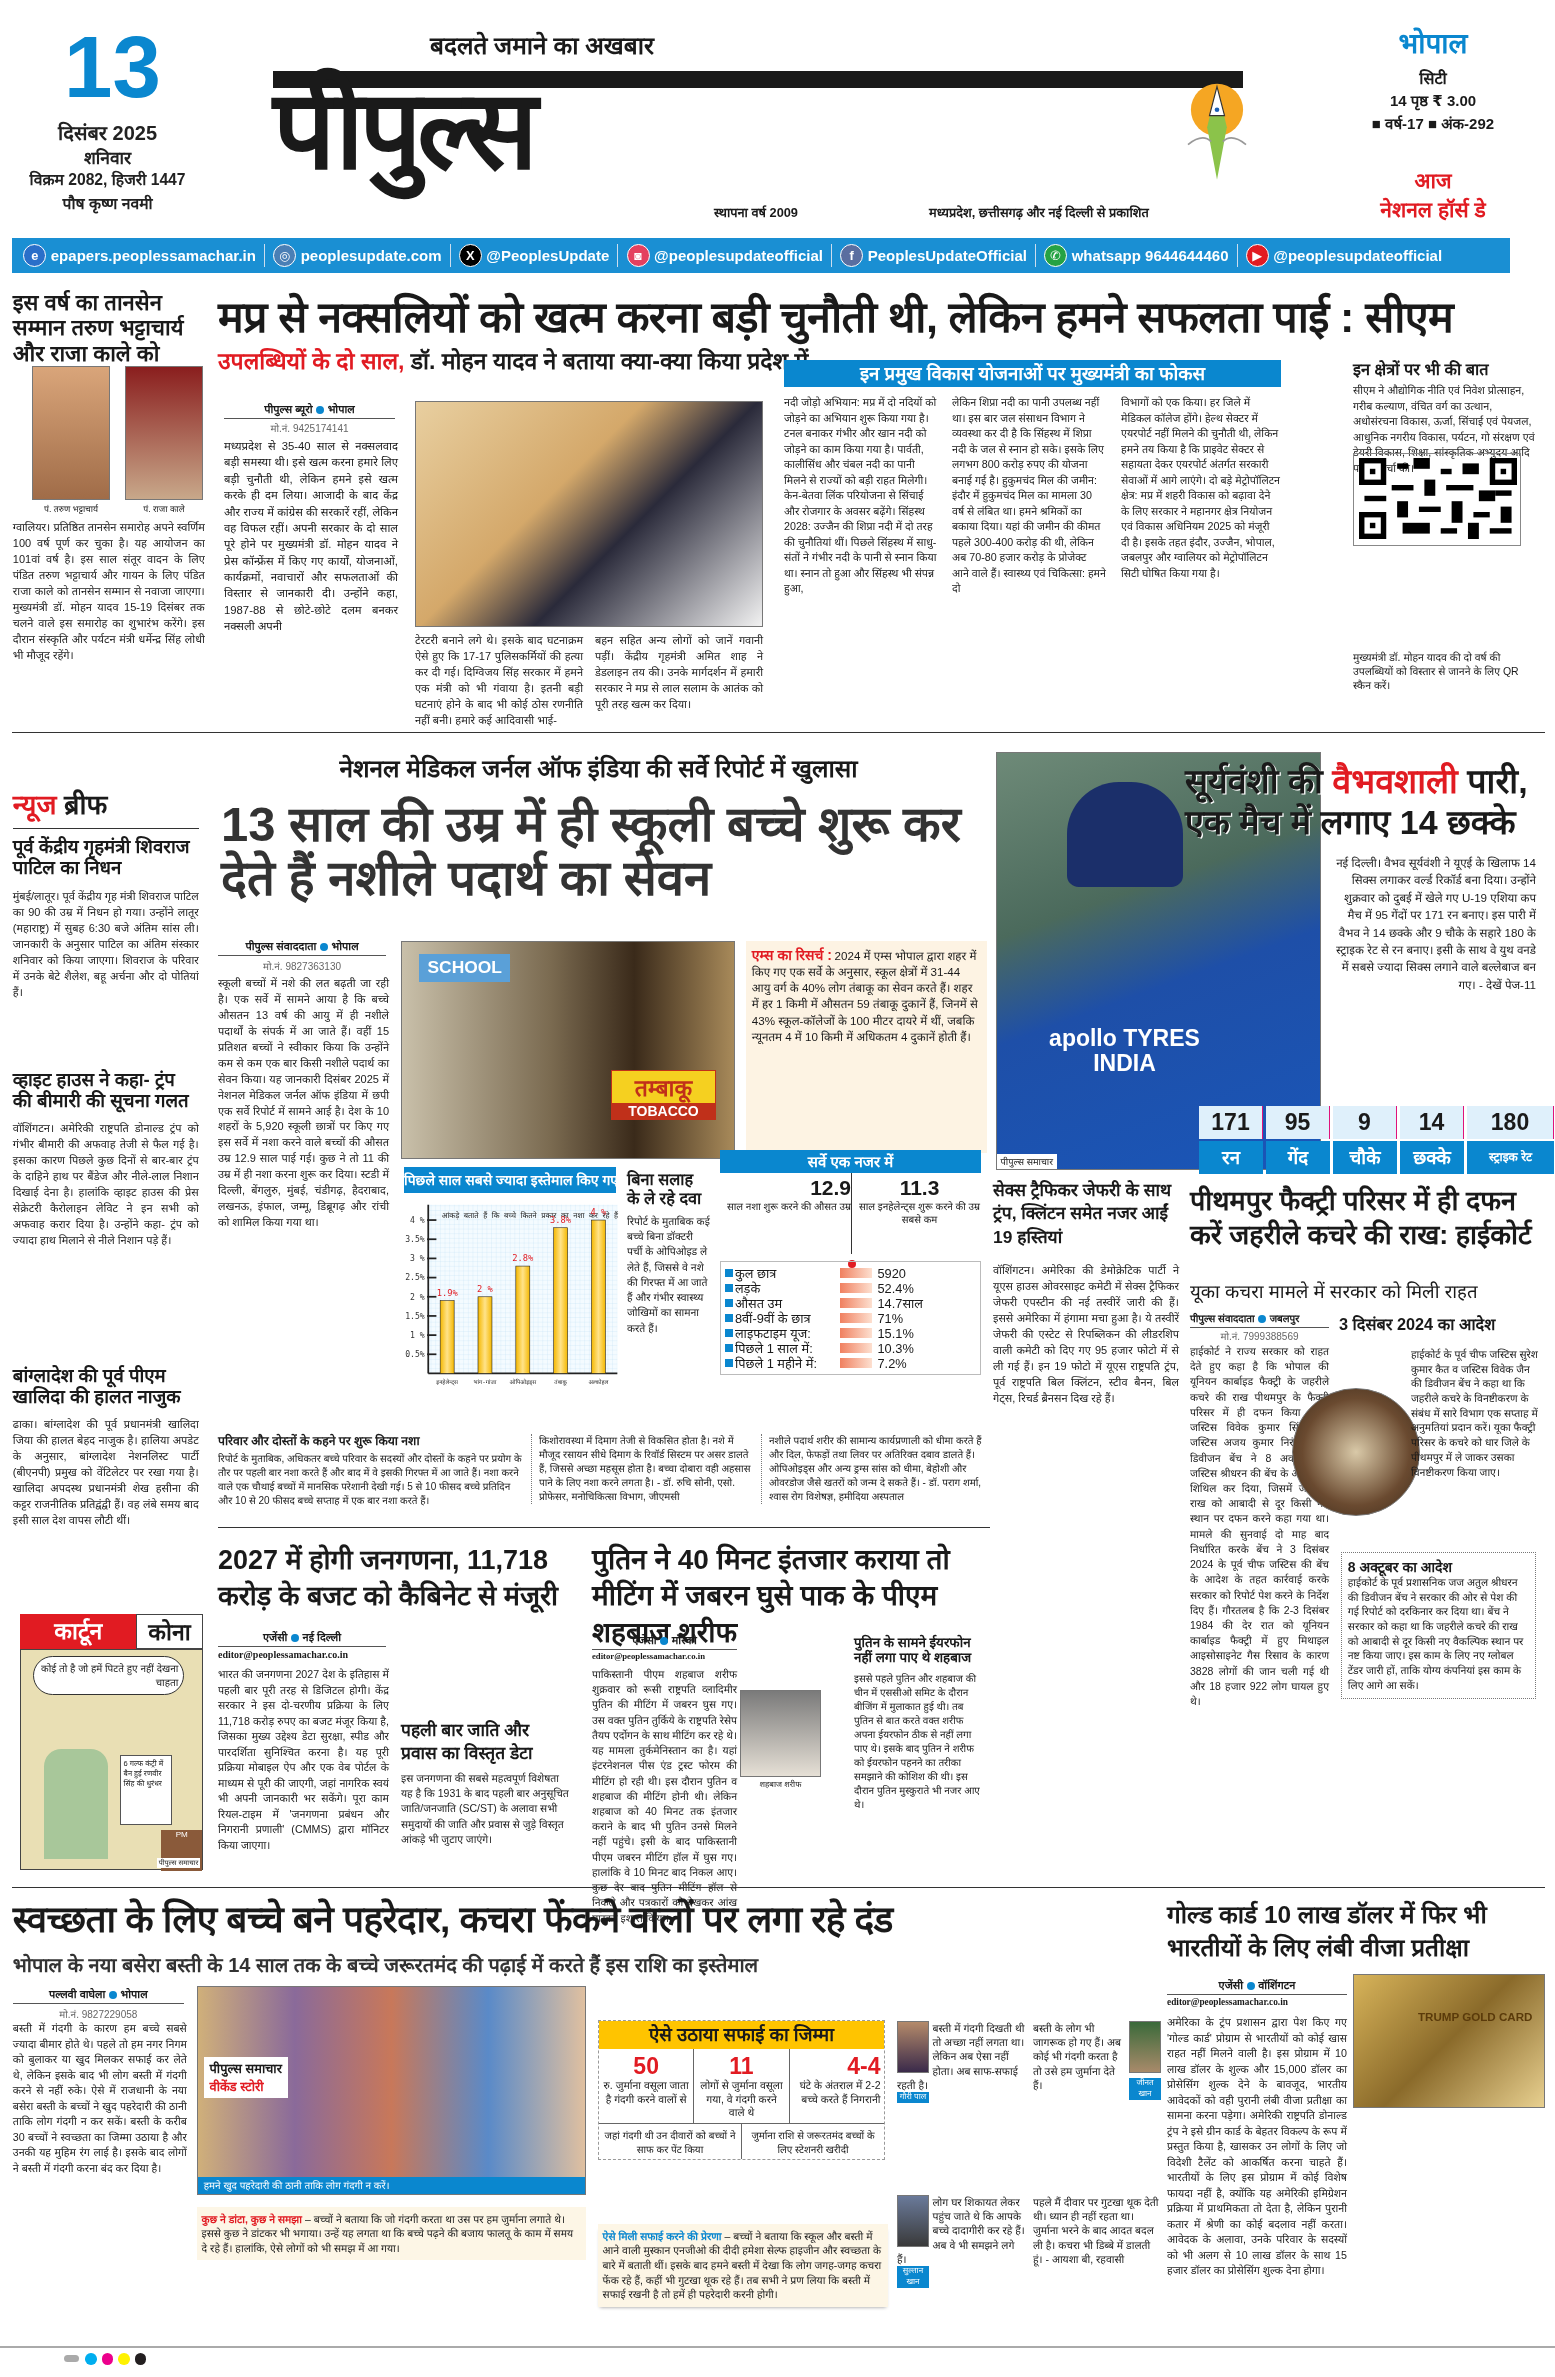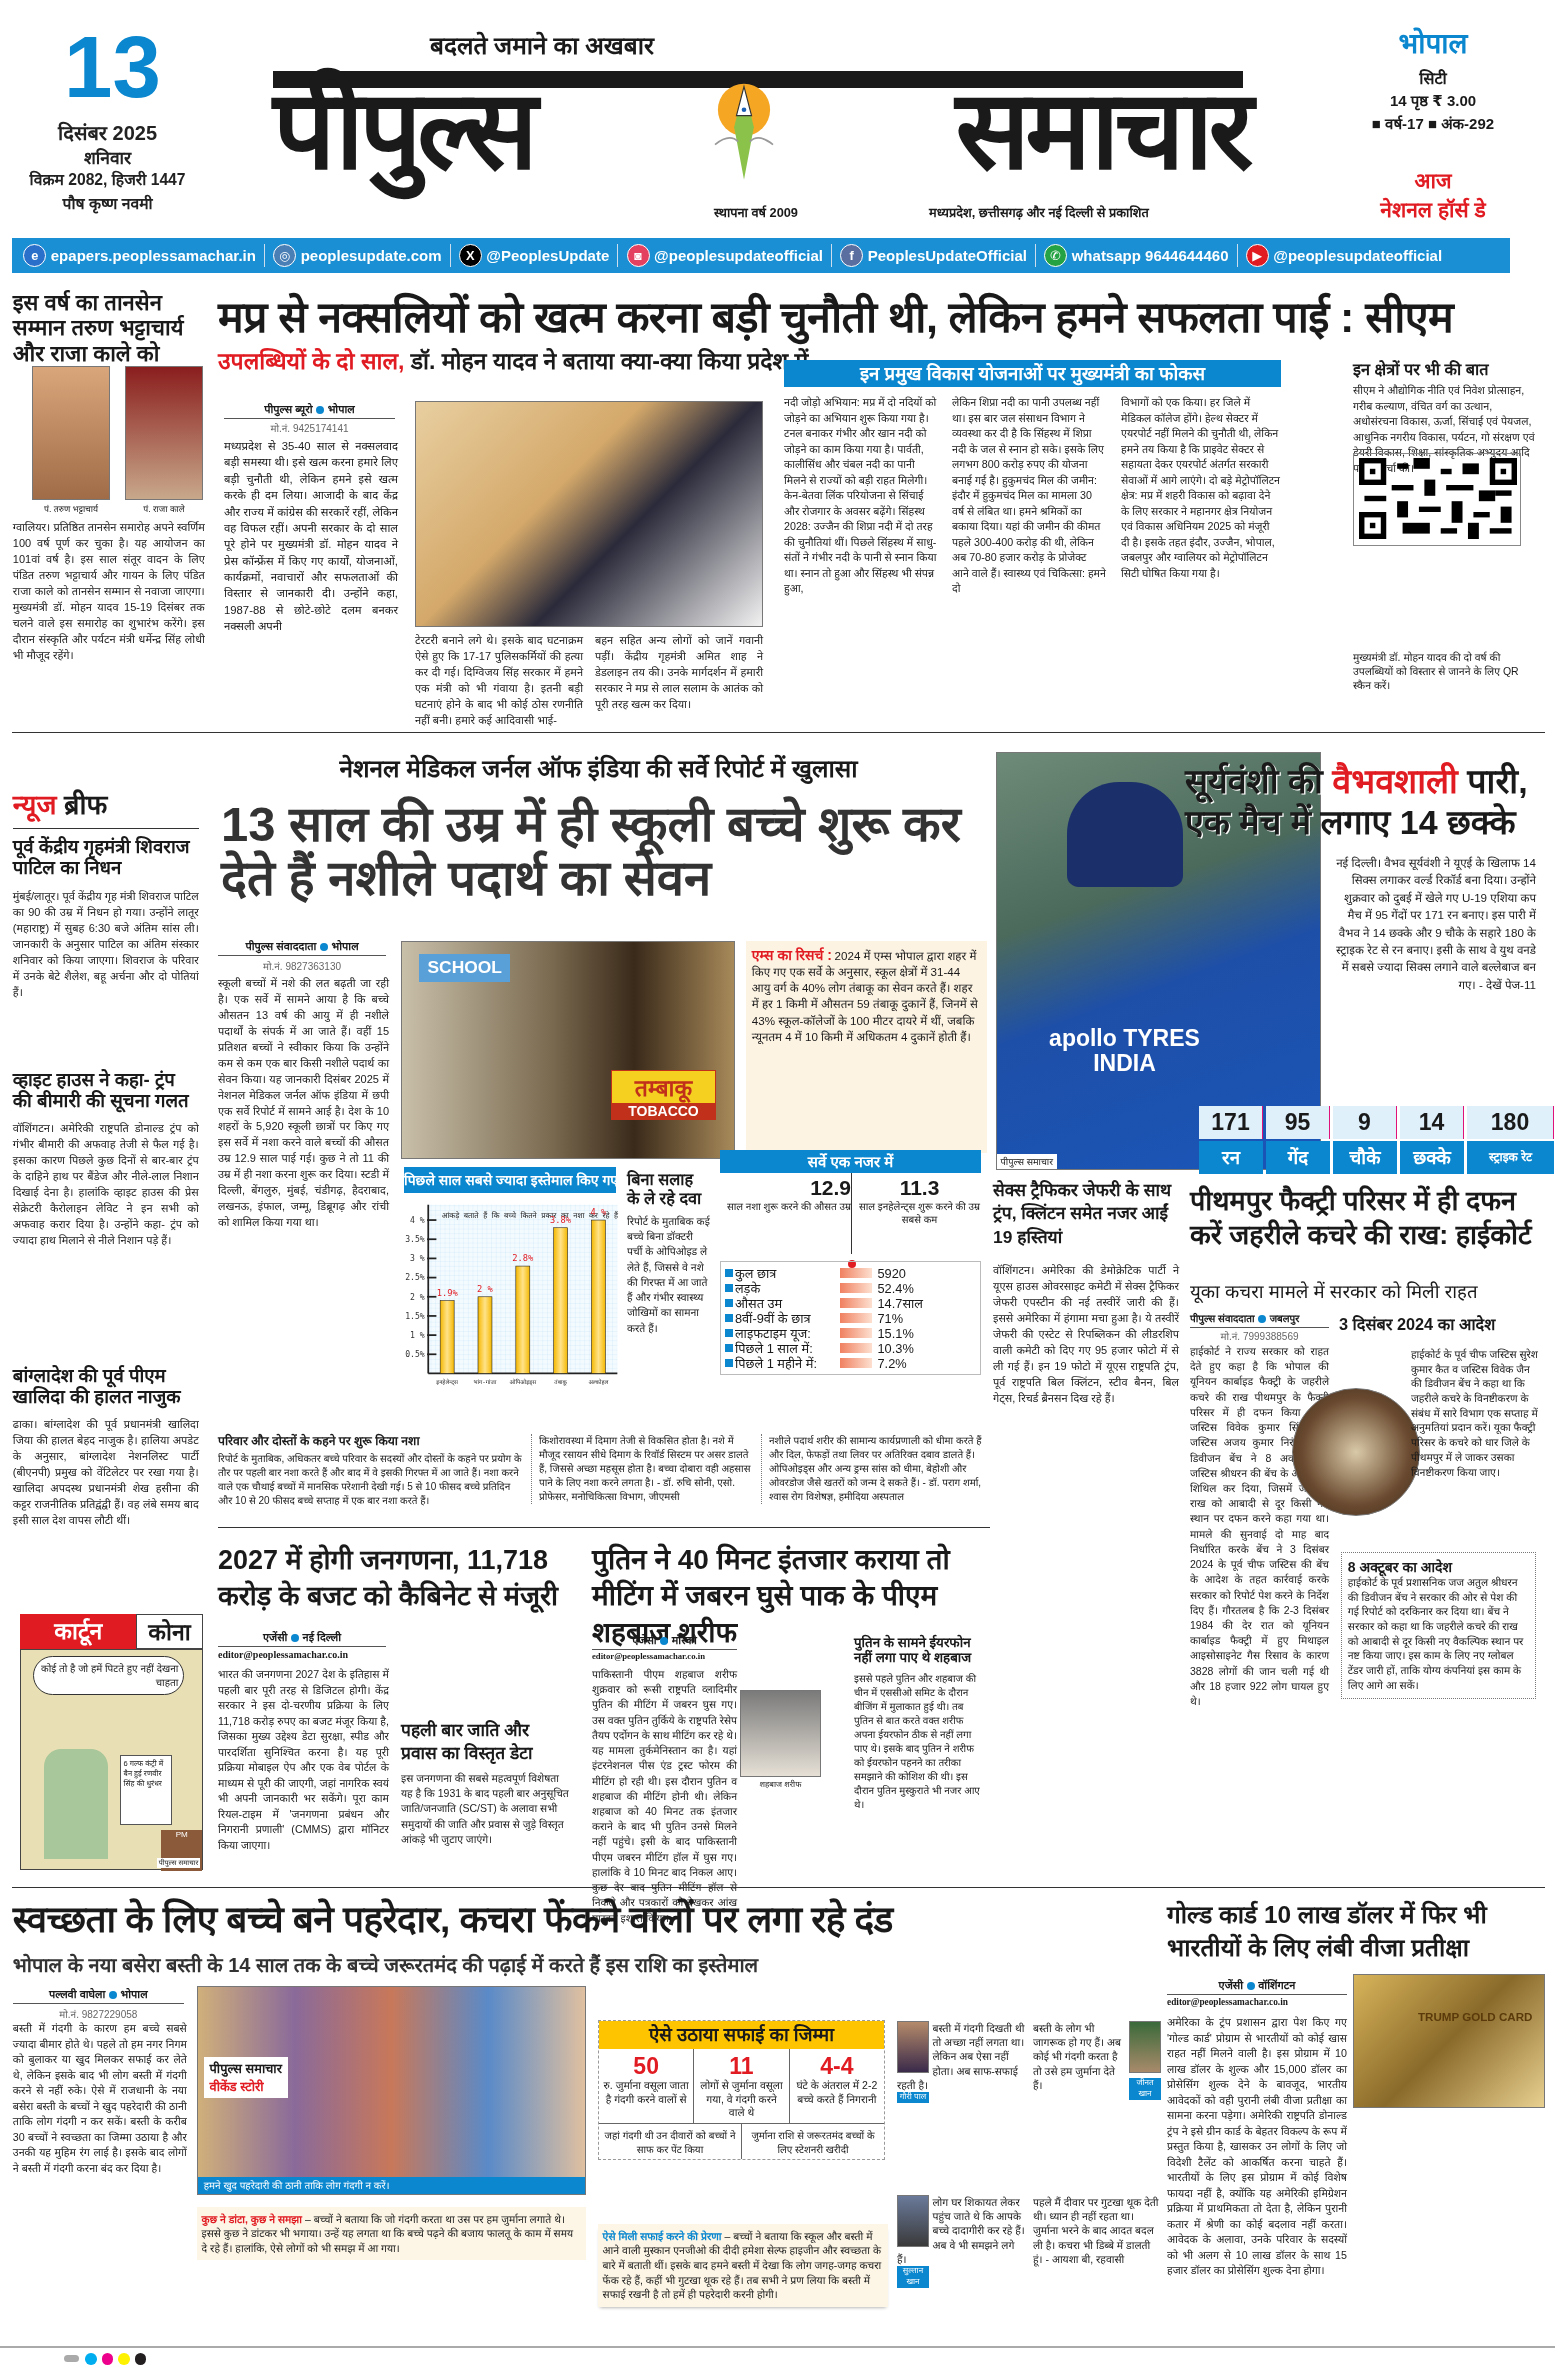--- a/index.html
+++ b/index.html
@@ -52,21 +52,20 @@
 <div class="abs" style="left:273px;top:75px;width:976px;display:flex;align-items:flex-start;justify-content:space-between">
   <span style="font-size:110px;font-weight:bold;line-height:1;font-family:'DejaVu Sans',sans-serif;letter-spacing:-4.6px">पीपुल्स</span>
   <svg width="64" height="116" viewBox="0 0 110 200">
     <circle cx="55" cy="60" r="45" fill="#f5a623"></circle>
     <path d="M55 20 L72 90 L55 180 L38 90 Z" fill="#8bc34a"></path>
     <path d="M55 20 L68 70 L42 70 Z" fill="#fff" stroke="#333" stroke-width="2"></path>
     <circle cx="55" cy="60" r="4" fill="#1a5fb4"></circle>
     <path d="M5 120 Q30 100 45 115" stroke="#999" stroke-width="3" fill="none"></path>
     <path d="M105 120 Q80 100 65 115" stroke="#999" stroke-width="3" fill="none"></path>
   </svg>
-  <span style="font-size:110px;font-weight:bold;line-height:1;font-family:'DejaVu Sans',sans-serif;letter-spacing:-4.6px">समाचार</span>
 </div>
 <div class="abs" id="est">स्थापना वर्ष 2009</div>
 <div class="abs" id="published">मध्यप्रदेश, छत्तीसगढ़ और नई दिल्ली से प्रकाशित</div>
 
 <div class="abs edition" style="top:23px;font-size:28px;color:#0a87cf">भोपाल</div>
 <div class="abs edition" style="top:67px;font-size:16.3px">सिटी</div>
 <div class="abs edition" style="top:90px;font-size:15px">14 पृष्ठ ₹ 3.00</div>
 <div class="abs edition" style="top:113px;font-size:15px">■ वर्ष-17 ■ अंक-292</div>
 <div class="abs edition" style="top:166px;font-size:21px;color:#e11b22">आज</div>
 <div class="abs edition" style="top:195px;font-size:21px;color:#e11b22">नेशनल हॉर्स डे</div>
@@ -403,21 +402,21 @@
   <div style="background:#ffc400;font-weight:bold;font-size:18.6px;text-align:center;height:28px;line-height:28px">ऐसे उठाया सफाई का जिम्मा</div>
   <div style="display:flex">
     <div style="flex:1;text-align:center;padding:3.5px;border-right:0.6px solid #666">
         <div class="red hl" style="font-size:23px">50</div>
         <div style="font-size:10.5px;line-height:1.3">रु. जुर्माना वसूला जाता है गंदगी करने वालों से</div>
       </div>
     <div style="flex:1;text-align:center;padding:3.5px;border-right:0.6px solid #666">
         <div class="red hl" style="font-size:23px">11</div>
         <div style="font-size:10.5px;line-height:1.3">लोगों से जुर्माना वसूला गया, वे गंदगी करने वाले थे</div>
       </div>
-    <div style="flex:1;text-align:center;padding:3.5px">
+    <div style="flex:1;text-align:right;padding:3.5px">
         <div class="red hl" style="font-size:23px">4-4</div>
         <div style="font-size:10.5px;line-height:1.3">घंटे के अंतराल में 2-2 बच्चे करते हैं निगरानी</div>
       </div>
   </div>
   <div style="display:flex;border-top:0.6px solid #666">
     <div style="flex:1;font-size:10px;padding:3.5px;text-align:center;border-right:0.6px solid #666">जहां गंदगी थी उन दीवारों को बच्चों ने साफ कर पेंट किया</div>
     <div style="flex:1;font-size:10px;padding:3.5px;text-align:center">जुर्माना राशि से जरूरतमंद बच्चों के लिए स्टेशनरी खरीदी</div>
   </div>
 </div>
 

